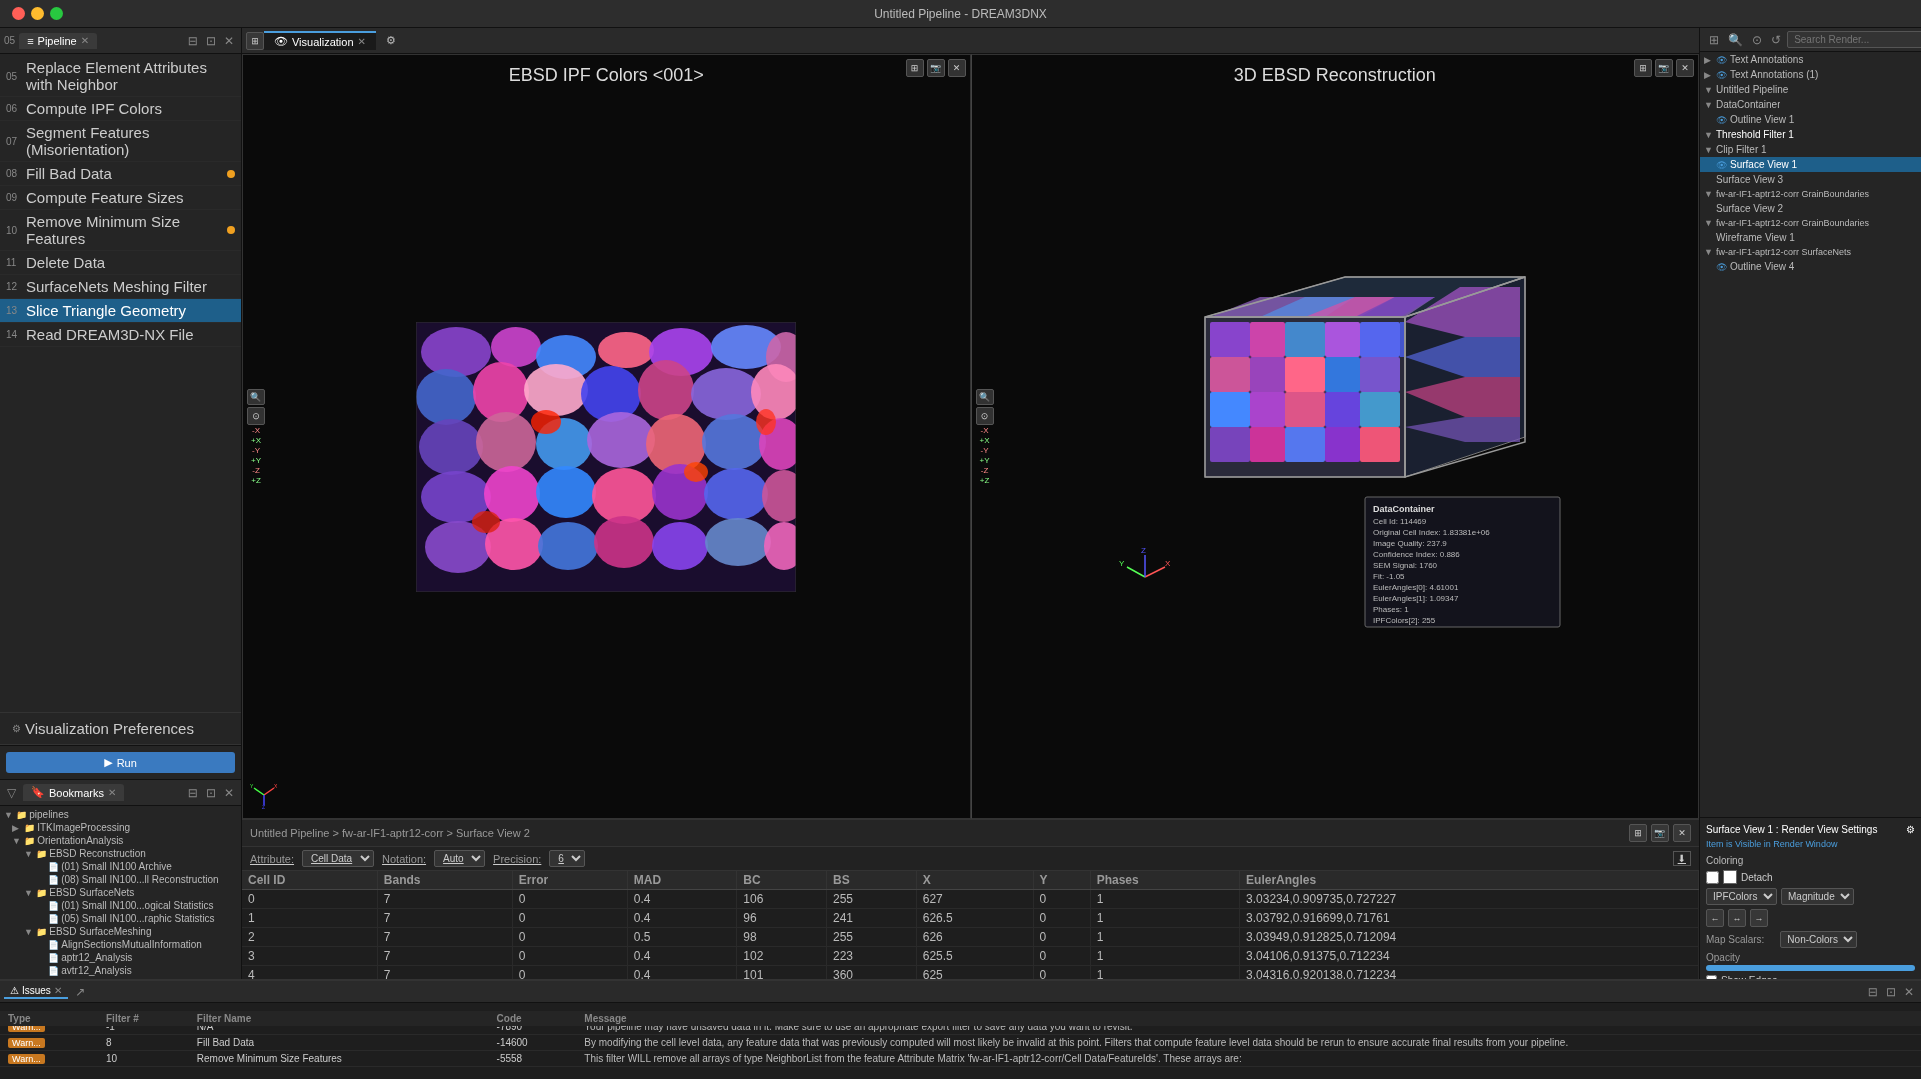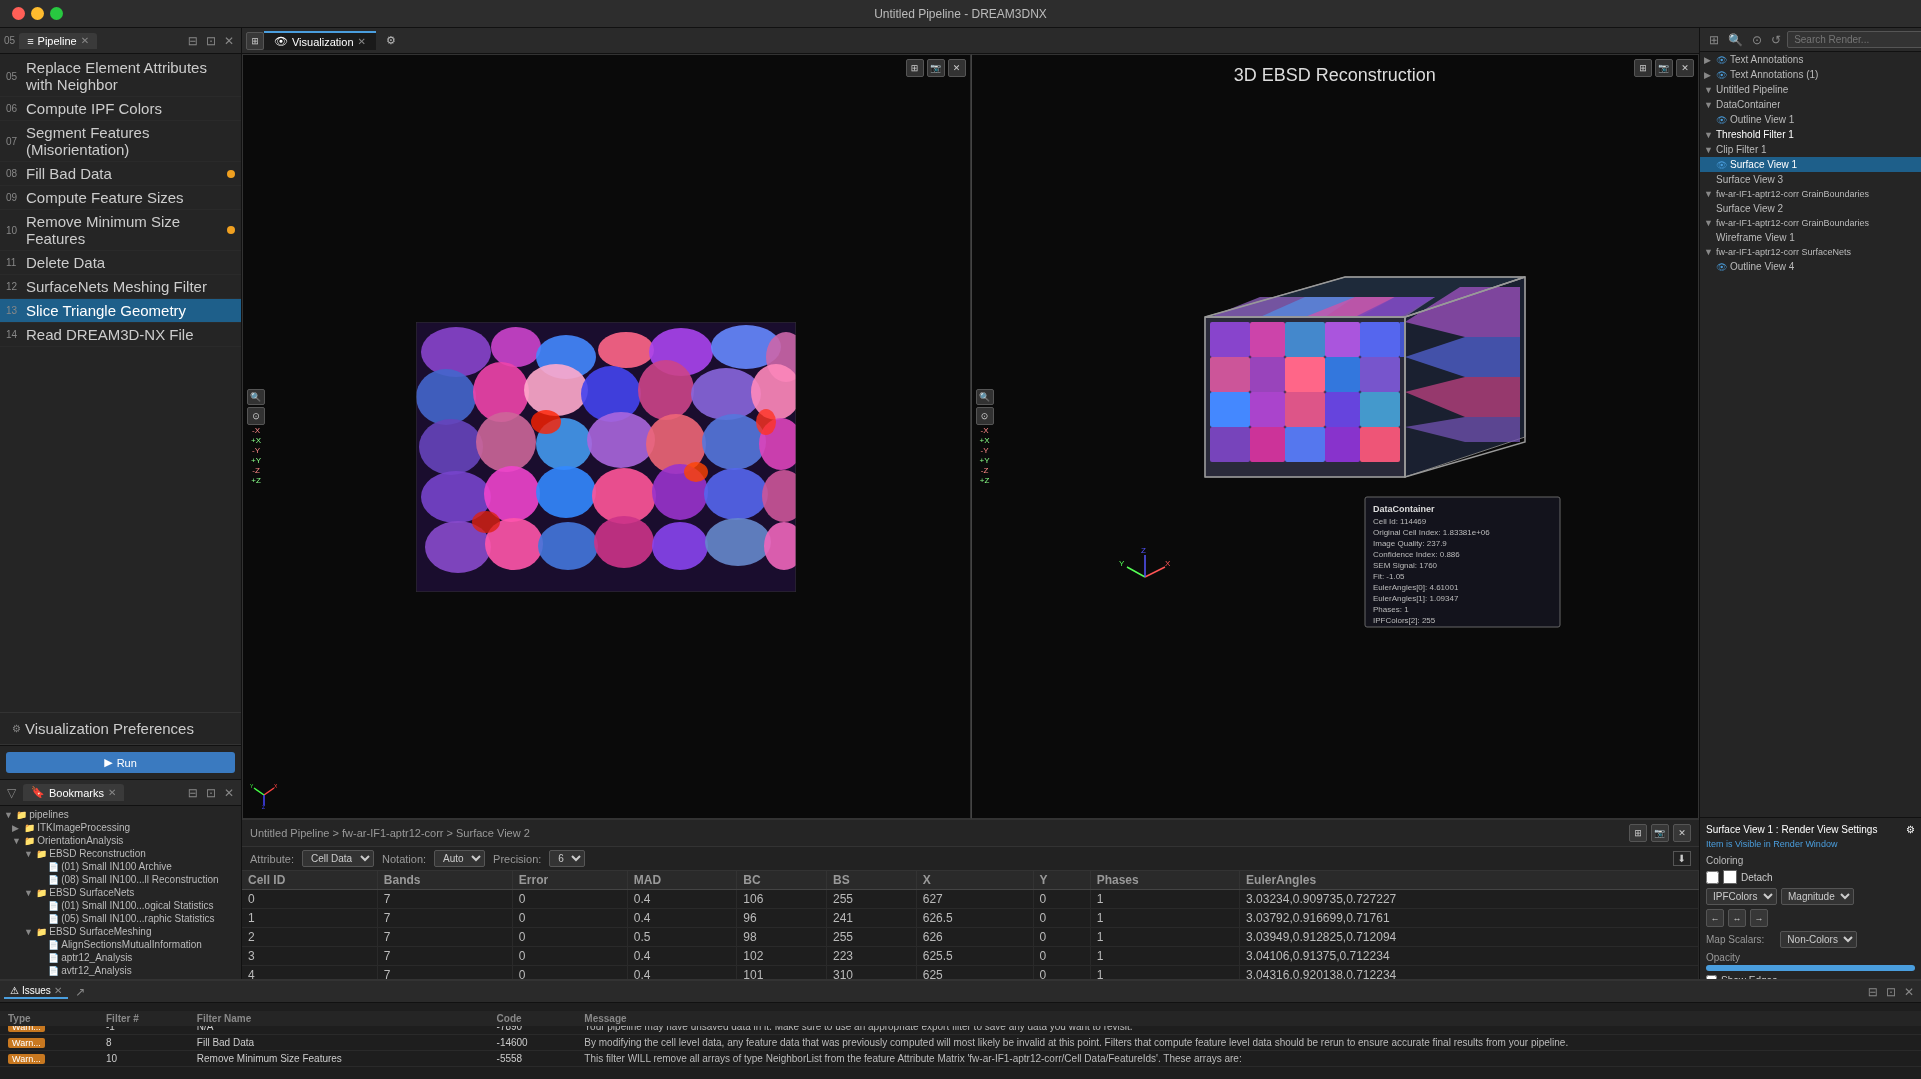--- a/index.html
+++ b/index.html
@@ -321,20 +321,21 @@
     }
 
     .table-filter-bar {
       display: flex;
       align-items: center;
       padding: 3px 8px;
       gap: 8px;
       background: #222;
       border-bottom: 1px solid #333;
       font-size: 11px;
+      text-decoration: underline;
     }
     .filter-label { color: #999; }
     .filter-select {
       background: #333;
       border: 1px solid #555;
       color: #ccc;
       padding: 1px 4px;
       font-size: 10px;
       border-radius: 2px;
     }
@@ -746,20 +747,21 @@
       </div>
       <div class="center-tab">
         <span>⚙</span>
       </div>
     </div>
 
     <div class="viz-area">
       <div class="viz-top">
 
         <div class="viz-panel" style="position:relative;">
+          <div class="viz-panel-title">EBSD IPF Colors &lt;001&gt;</div>
           <div class="viz-toolbar">
             <button class="viz-tb-btn">⊞</button>
             <button class="viz-tb-btn">📷</button>
             <button class="viz-tb-btn">✕</button>
           </div>
 
           <div class="viz-left-toolbar">
             <button class="viz-tb-btn" style="height:auto;padding:2px;">🔍</button>
             <div style="display:flex;flex-direction:column;gap:1px;align-items:center;font-size:8px;color:#aaa;">
               <button class="viz-tb-btn">⊙</button>
@@ -1021,21 +1023,21 @@
                   <td>0</td>
                   <td>1</td>
                   <td>3.04106,0.91375,0.712234</td>
                 </tr>
                 <tr>
                   <td>4</td>
                   <td>7</td>
                   <td>0</td>
                   <td>0.4</td>
                   <td>101</td>
-                  <td>310</td>
+                  <td>360</td>
                   <td>625</td>
                   <td>0</td>
                   <td>1</td>
                   <td>3.04316,0.920138,0.712234</td>
                 </tr>
                 <tr>
                   <td>5</td>
                   <td>7</td>
                   <td>0</td>
                   <td>0.6</td>

